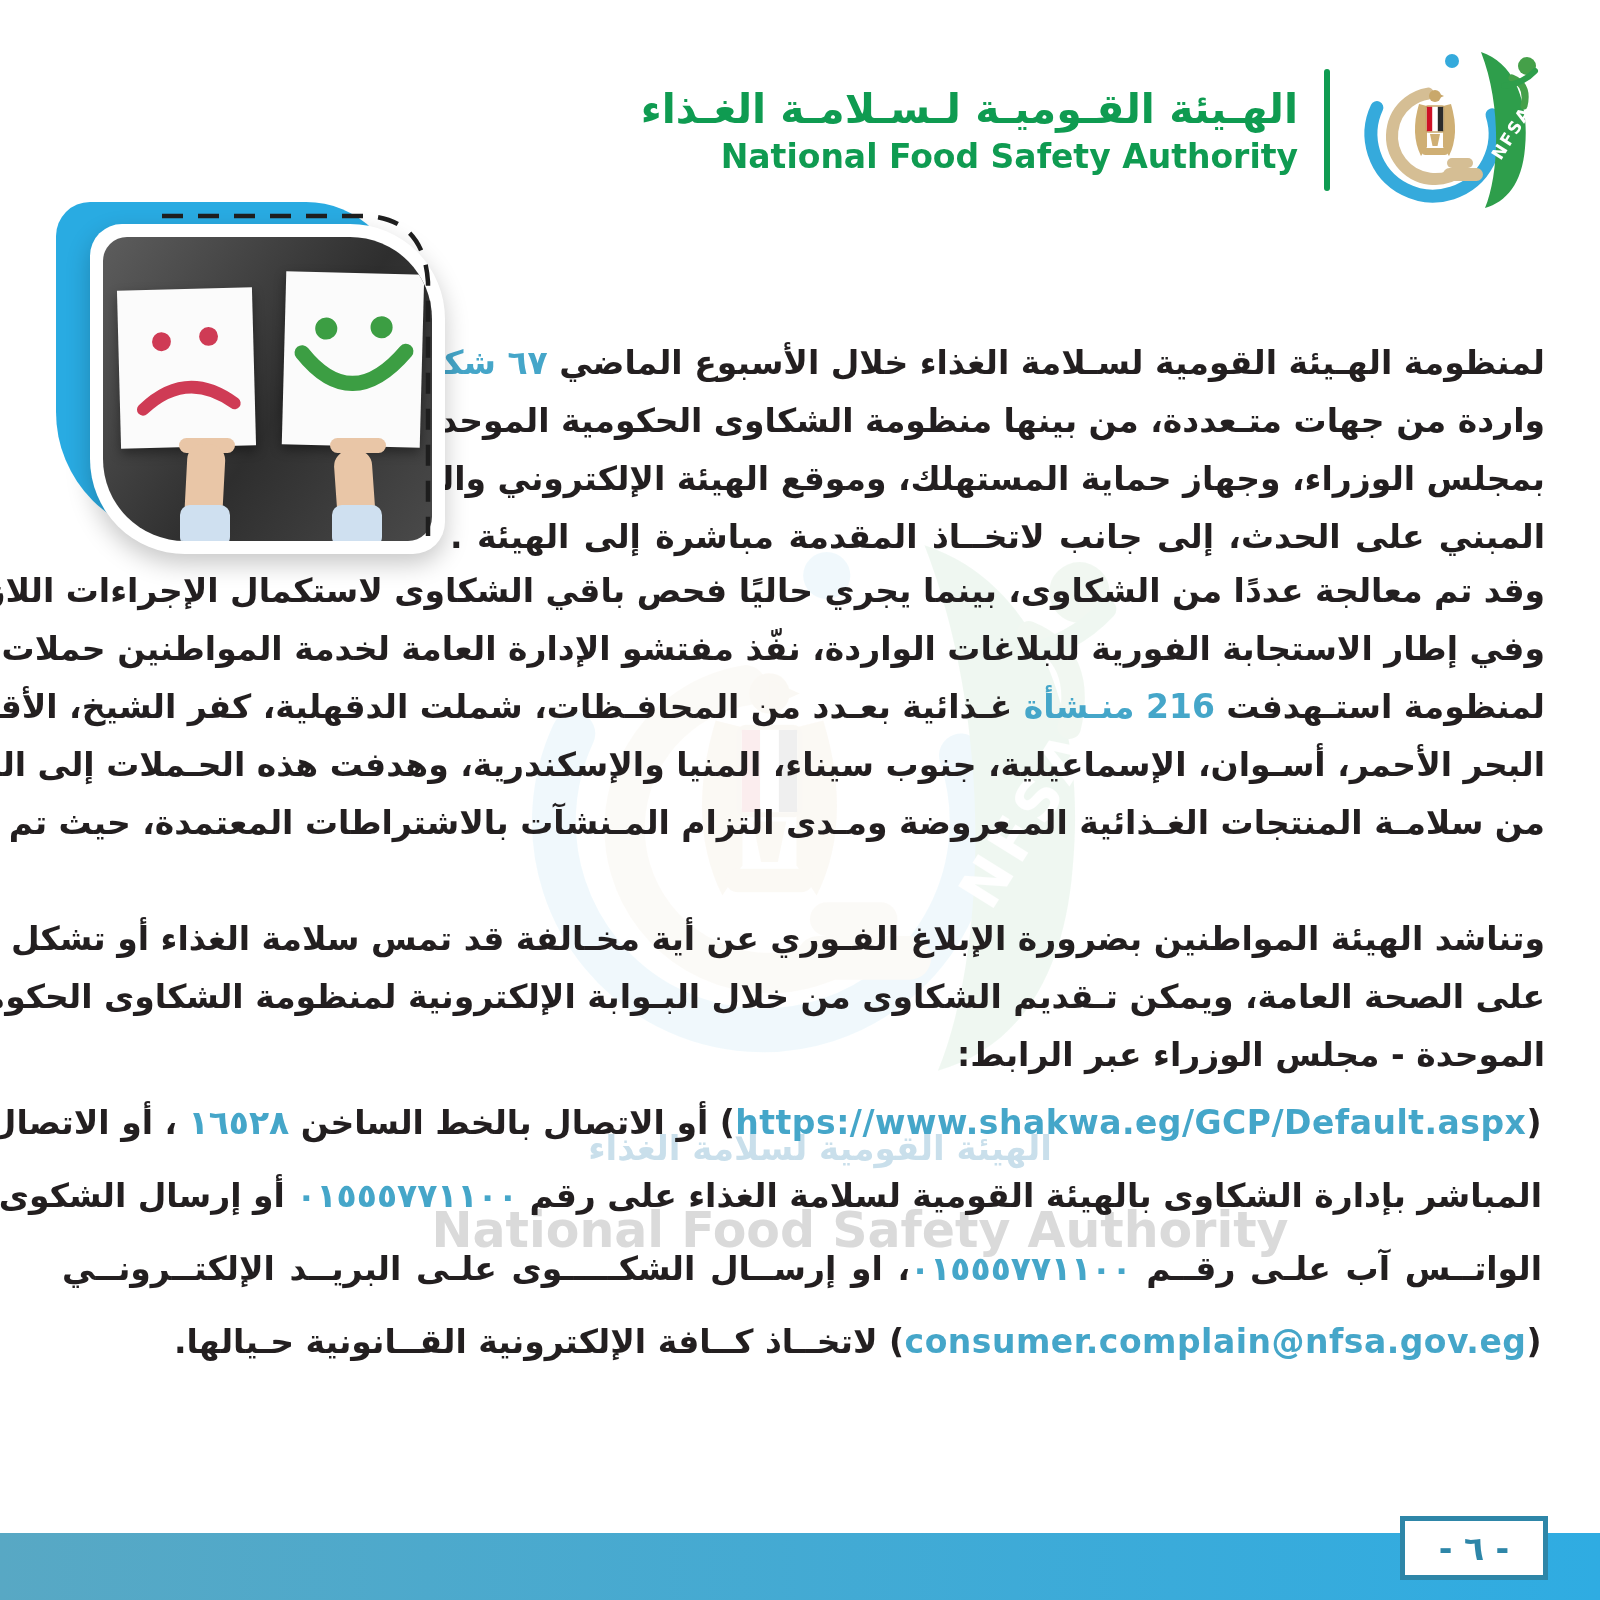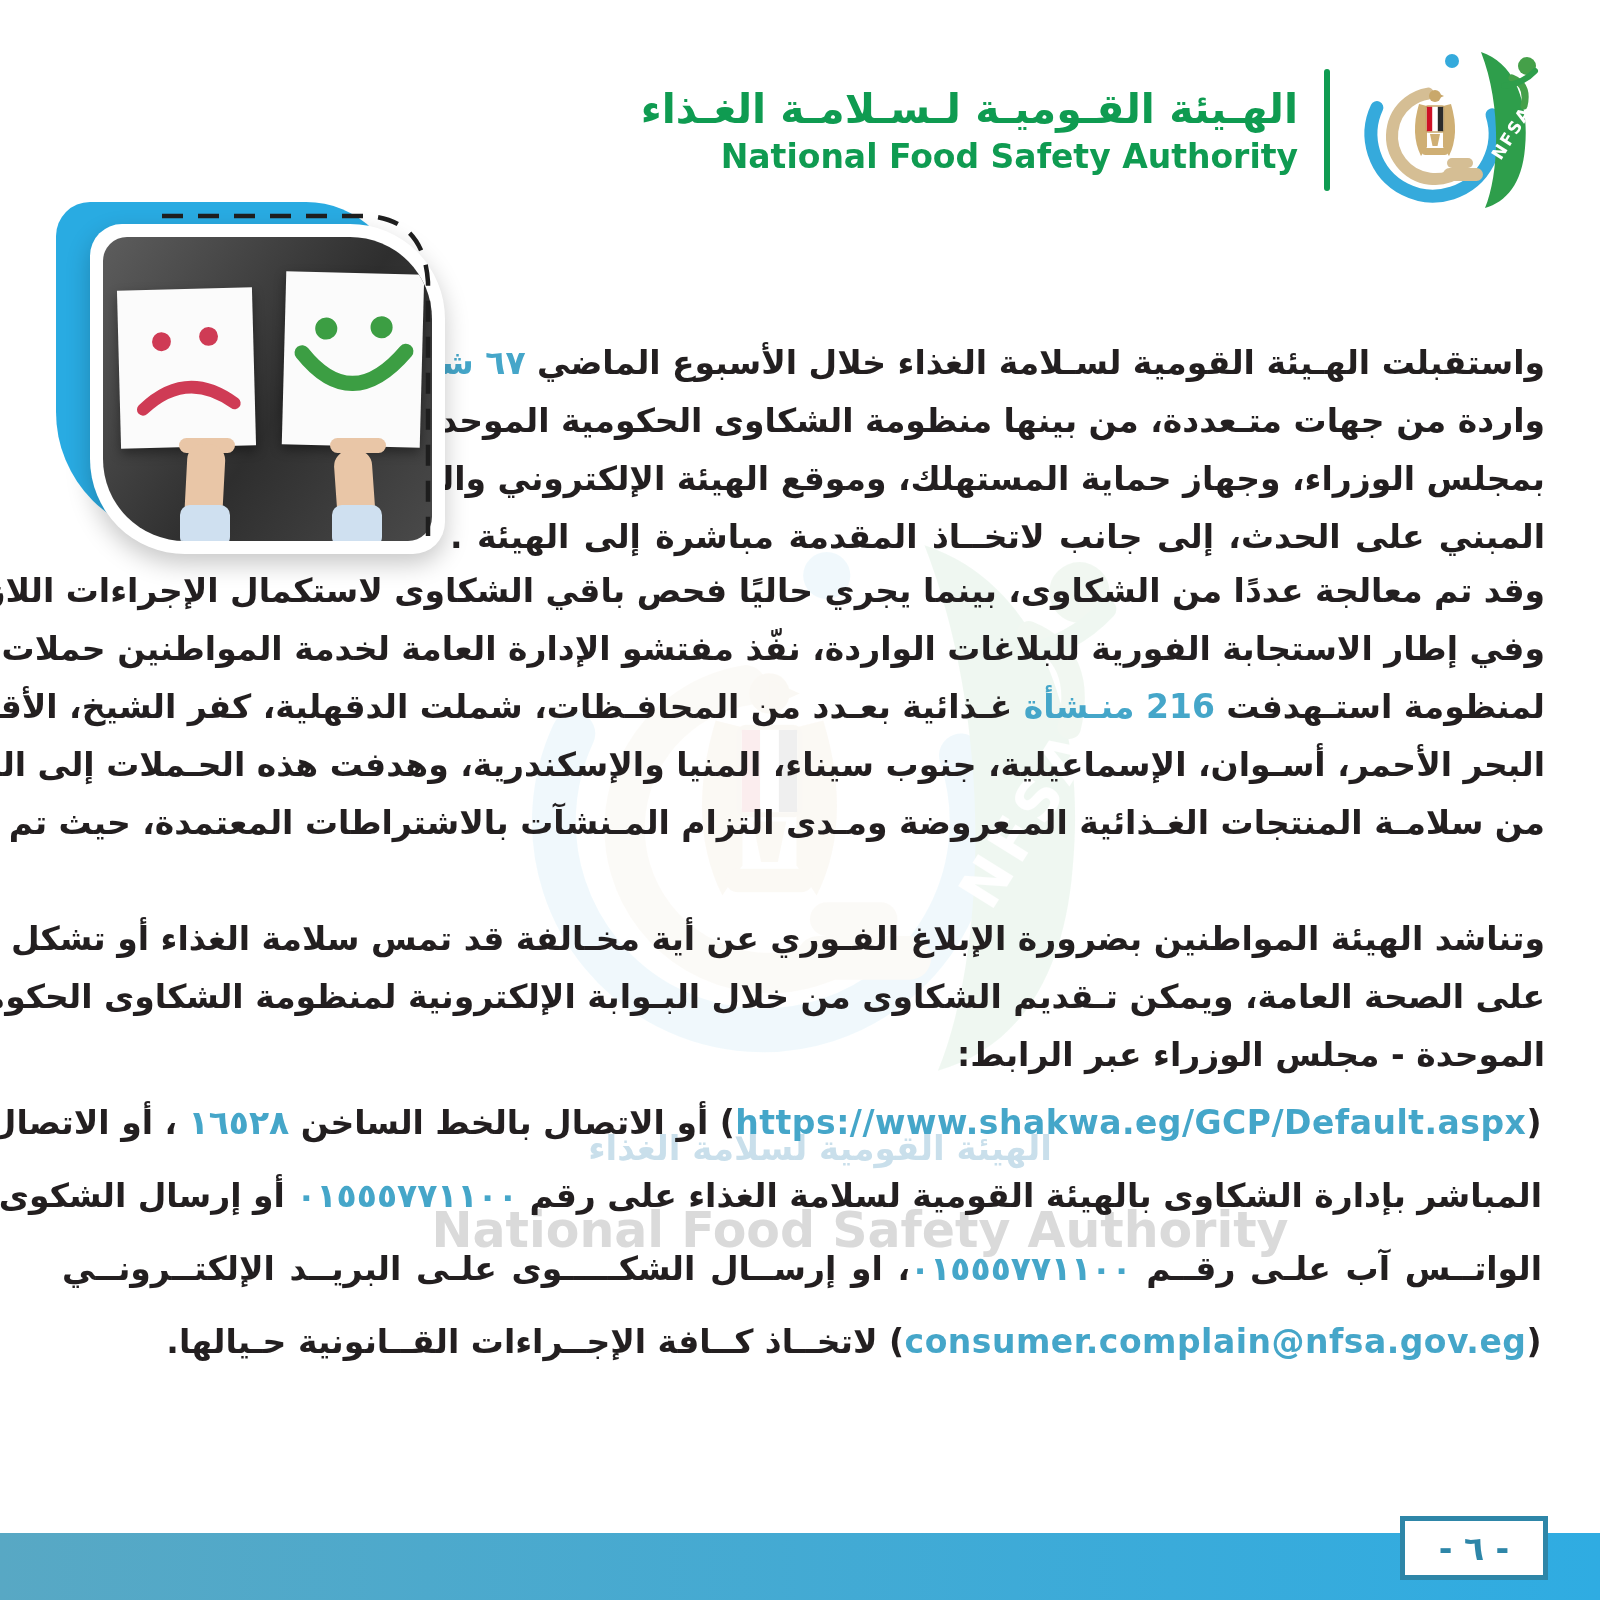--- a/index.html
+++ b/index.html
@@ -155,21 +155,21 @@
     </svg>
   </div>
 
   <svg class="wm-logo" viewBox="0 0 190 168">
     <use href="#nfsa-mark"></use>
   </svg>
   <div class="wm-ar">الهيئة القومية لسلامة الغذاء</div>
   <div class="wm-en">National Food Safety Authority</div>
 
   <section class="para para1">
-    <div class="line"><span class="seg-d">واستقبلت الهـيئة القومية لسـلامة الغذاء خلال الأسبوع الماضي </span><span class="seg-b">٦٧ شكوى</span></div>
+    <div class="line"><span class="seg-d">لمنظومة الهـيئة القومية لسـلامة الغذاء خلال الأسبوع الماضي </span><span class="seg-b">٦٧ شكوى</span></div>
     <div class="line"><span class="seg-d">واردة من جهات متـعددة، من بينها منظومة الشكاوى الحكومية الموحدة</span></div>
     <div class="line"><span class="seg-d">بمجلس الوزراء، وجهاز حماية المستهلك، وموقع الهيئة الإلكتروني والترصد</span></div>
     <div class="line"><span class="seg-d">المبني على الحدث، إلى جانب لاتخــاذ المقدمة مباشرة إلى الهيئة .</span></div>
   </section>
 
   <section class="para para2">
     <div class="line"><span class="seg-d">وقد تم معالجة عددًا من الشكاوى، بينما يجري حاليًا فحص باقي الشكاوى لاستكمال الإجراءات اللازمة بشأنها</span></div>
     <div class="line"><span class="seg-d">وفي إطار الاستجابة الفورية للبلاغات الواردة، نفّذ مفتشو الإدارة العامة لخدمة المواطنين حملات رقابية</span></div>
     <div class="line"><span class="seg-d">لمنظومة استـهدفت </span><span class="seg-b">216 منـشأة</span><span class="seg-d"> غـذائية بعـدد من المحافـظات، شملت الدقهلية، كفر الشيخ، الأقصر،</span></div>
     <div class="line"><span class="seg-d">البحر الأحمر، أسـوان، الإسماعيلية، جنوب سيناء، المنيا والإسكندرية، وهدفت هذه الحـملات إلى التحـقق</span></div>
@@ -179,19 +179,19 @@
   <section class="para para3">
     <div class="line"><span class="seg-d">وتناشد الهيئة المواطنين بضرورة الإبلاغ الفـوري عن أية مخـالفة قد تمس سلامة الغذاء أو تشكل خطرًا</span></div>
     <div class="line"><span class="seg-d">على الصحة العامة، ويمكن تـقديم الشكاوى من خلال البـوابة الإلكترونية لمنظومة الشكاوى الحكومية</span></div>
     <div class="line last"><span class="seg-d">الموحدة - مجلس الوزراء عبر الرابط:</span></div>
   </section>
 
   <section class="para links">
     <div class="line"><span dir="ltr"><span class="seg-d">(</span><span class="seg-b">https://www.shakwa.eg/GCP/Default.aspx</span><span class="seg-d">)</span></span><span class="seg-d"> أو الاتصال بالخط الساخن </span><span class="seg-b">١٦٥٢٨</span><span class="seg-d"> ، أو الاتصال</span></div>
     <div class="line"><span class="seg-d">المباشر بإدارة الشكاوى بالهيئة القومية لسلامة الغذاء على رقم </span><span class="seg-b">٠١٥٥٥٧٧١١٠٠</span><span class="seg-d"> أو إرسال الشكوى على</span></div>
     <div class="line"><span class="seg-d">الواتــس آب علـى رقــم </span><span class="seg-b">٠١٥٥٥٧٧١١٠٠</span><span class="seg-d">، او إرســال الشكـــــوى علـى البريــد الإلكتــرونــي</span></div>
-    <div class="line last"><span dir="ltr"><span class="seg-d">(</span><span class="seg-b">consumer.complain@nfsa.gov.eg</span><span class="seg-d">)</span></span><span class="seg-d"> لاتخــاذ كــافة الإجــراءات القــانونية حـيالها.</span></div>
+    <div class="line last"><span dir="ltr"><span class="seg-d">(</span><span class="seg-b">consumer.complain@nfsa.gov.eg</span><span class="seg-d">)</span></span><span class="seg-d"> لاتخــاذ كــافة الإلكترونية القــانونية حـيالها.</span></div>
   </section>
 
   <div class="footer-bar"></div>
   <div class="page-badge">- ٦ -</div>
 
 </div>
 
 </body></html>

